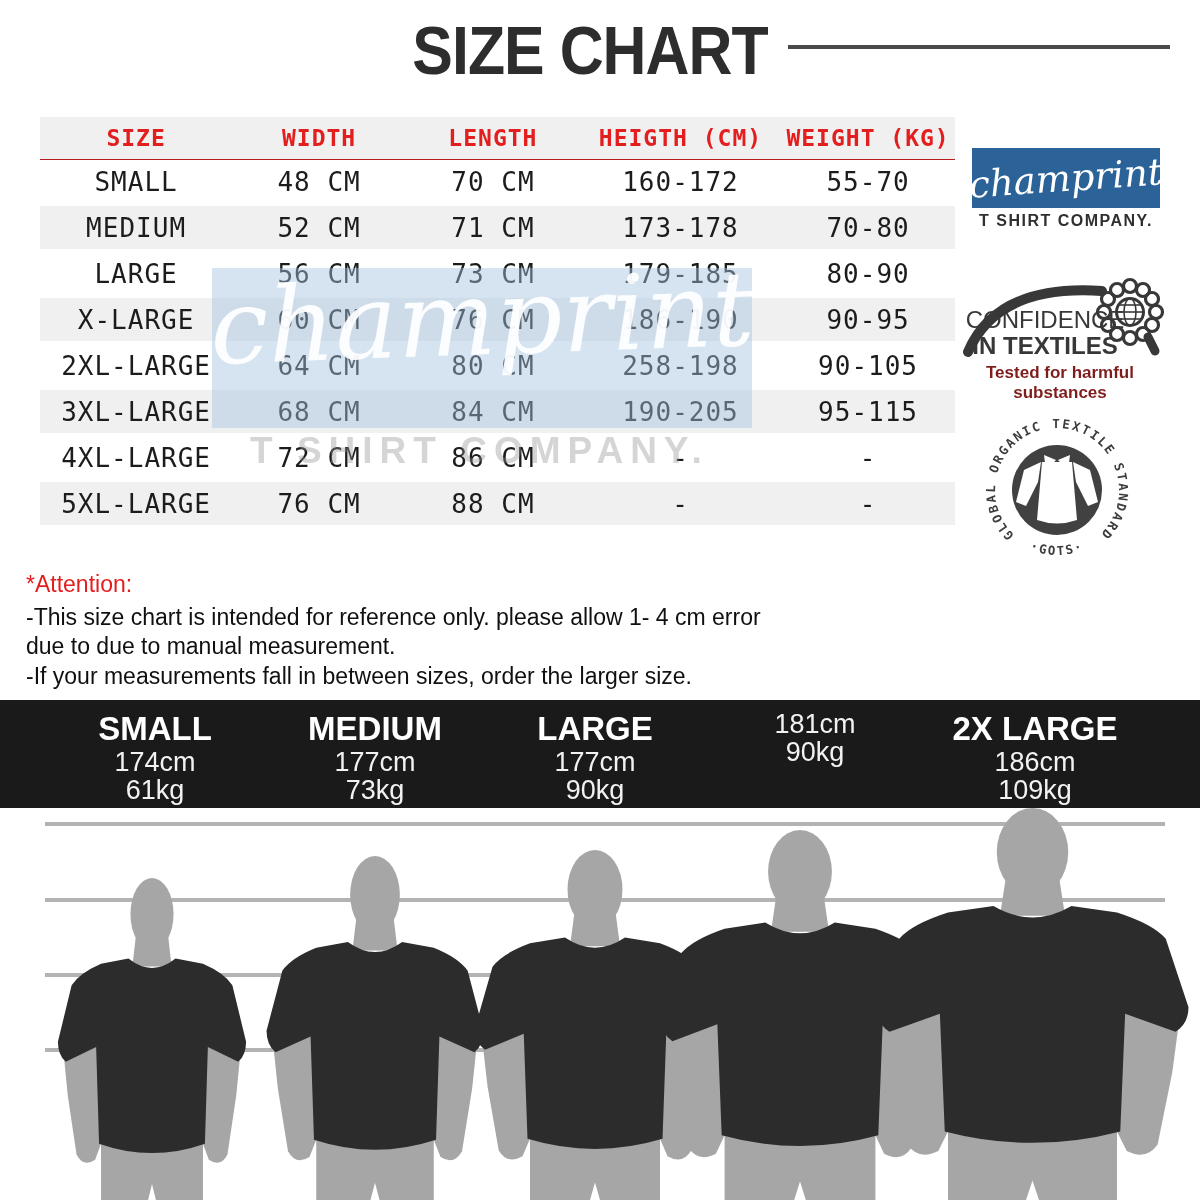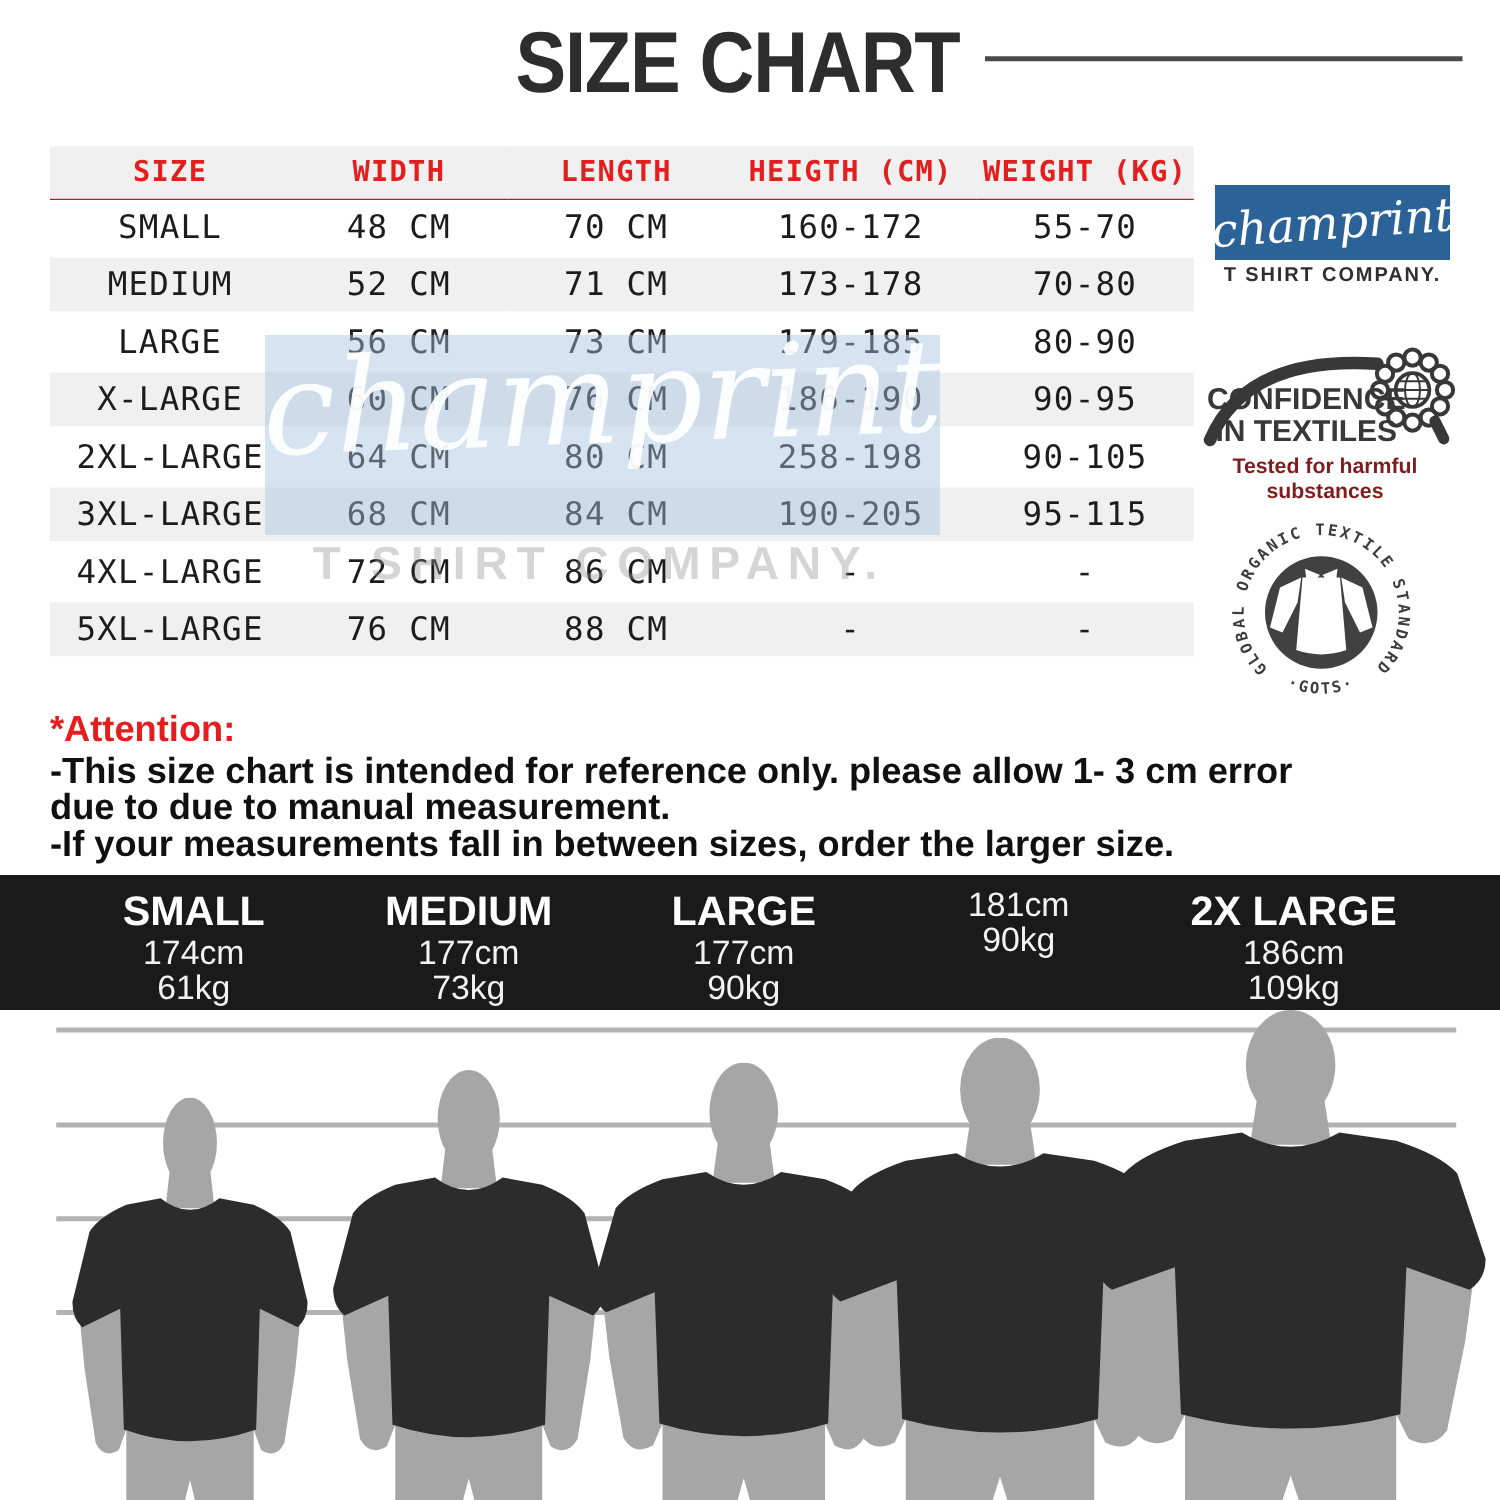--- a/index.html
+++ b/index.html
@@ -38,34 +38,34 @@
   .logo-box{position:absolute;left:972px;top:148px;width:188px;height:60px;background:#2b6399;
             display:flex;align-items:center;justify-content:center;}
   .logo-script{font-family:"DejaVu Serif",serif;font-style:italic;font-size:37px;color:#fff;
                transform:rotate(-4deg);white-space:nowrap;}
   .logo-company{position:absolute;left:962px;top:212px;width:208px;text-align:center;
                 font-size:16px;font-weight:bold;letter-spacing:1.5px;color:#2f2f2f;white-space:nowrap;}
 
   
   .oeko-svg{position:absolute;left:955px;top:275px;}
   .oeko-l1{position:absolute;left:965px;top:306px;width:160px;text-align:center;
-           font-size:24px;font-weight:bold;color:#383838;letter-spacing:0px;}
+           font-size:24px;font-weight:normal;color:#383838;letter-spacing:0px;}
   .oeko-l2{position:absolute;left:965px;top:332px;width:160px;text-align:center;
            font-size:24px;font-weight:bold;color:#383838;}
   .oeko-sub{position:absolute;left:945px;top:363px;width:230px;text-align:center;
             font-size:17px;font-weight:bold;color:#7f1d1d;}
 
   
   .gots-svg{position:absolute;left:972px;top:405px;}
   .gots-ring{font-family:"DejaVu Sans Mono",monospace;font-size:12.5px;font-weight:bold;
              letter-spacing:2px;fill:#3c3c3c;}
 
   
-  .attn{position:absolute;left:40px;top:570px;width:940px;font-size:29px;color:#101010;
-        line-height:29.5px;font-weight:bold;}
+  .attn{position:absolute;left:26px;top:570px;width:940px;font-size:23px;color:#101010;
+        line-height:29.5px;}
   .attn .head{color:#e31e1e;margin-bottom:3px;}
   .attn div{white-space:nowrap;}
 
   
   .banner{position:absolute;left:0;top:700px;width:1200px;height:108px;background:#1a1a1a;
           display:flex;padding:0;box-sizing:border-box;color:#fff;}
   .banner-col{flex:1;text-align:center;padding-top:10px;}
   .banner-col:first-child{margin-left:45px;} .banner-col:last-child{margin-right:55px;}
   .banner-name{font-size:33px;font-weight:bold;letter-spacing:0;}
   .banner-val{font-size:27px;line-height:28px;font-weight:normal;color:#f2f2f2;}
@@ -212,21 +212,21 @@
       <path d="M69,57 L52,65 L44,97 L54,101 L66,77 Z"></path>
       <path d="M101,57 L118,65 L126,97 L116,101 L104,77 Z"></path>
       <path d="M70,57 L100,57 L105,115 Q85,122 65,115 Z"></path>
       <path d="M72,50 L84,55 L74,66 Z"></path>
       <path d="M98,50 L86,55 L96,66 Z"></path>
     </g>
   </svg>
 
   <div class="attn">
     <div class="head">*Attention:</div>
-    <div>-This size chart is intended for reference only. please allow 1- 3 cm error</div>
+    <div>-This size chart is intended for reference only. please allow 1- 4 cm error</div>
     <div>due to due to manual measurement.</div>
     <div>-If your measurements fall in between sizes, order the larger size.</div>
   </div>
 
   <div class="banner">
       <div class="banner-col">
         <div class="banner-name">SMALL</div>
         <div class="banner-val">174cm</div>
         <div class="banner-val">61kg</div>
       </div>

